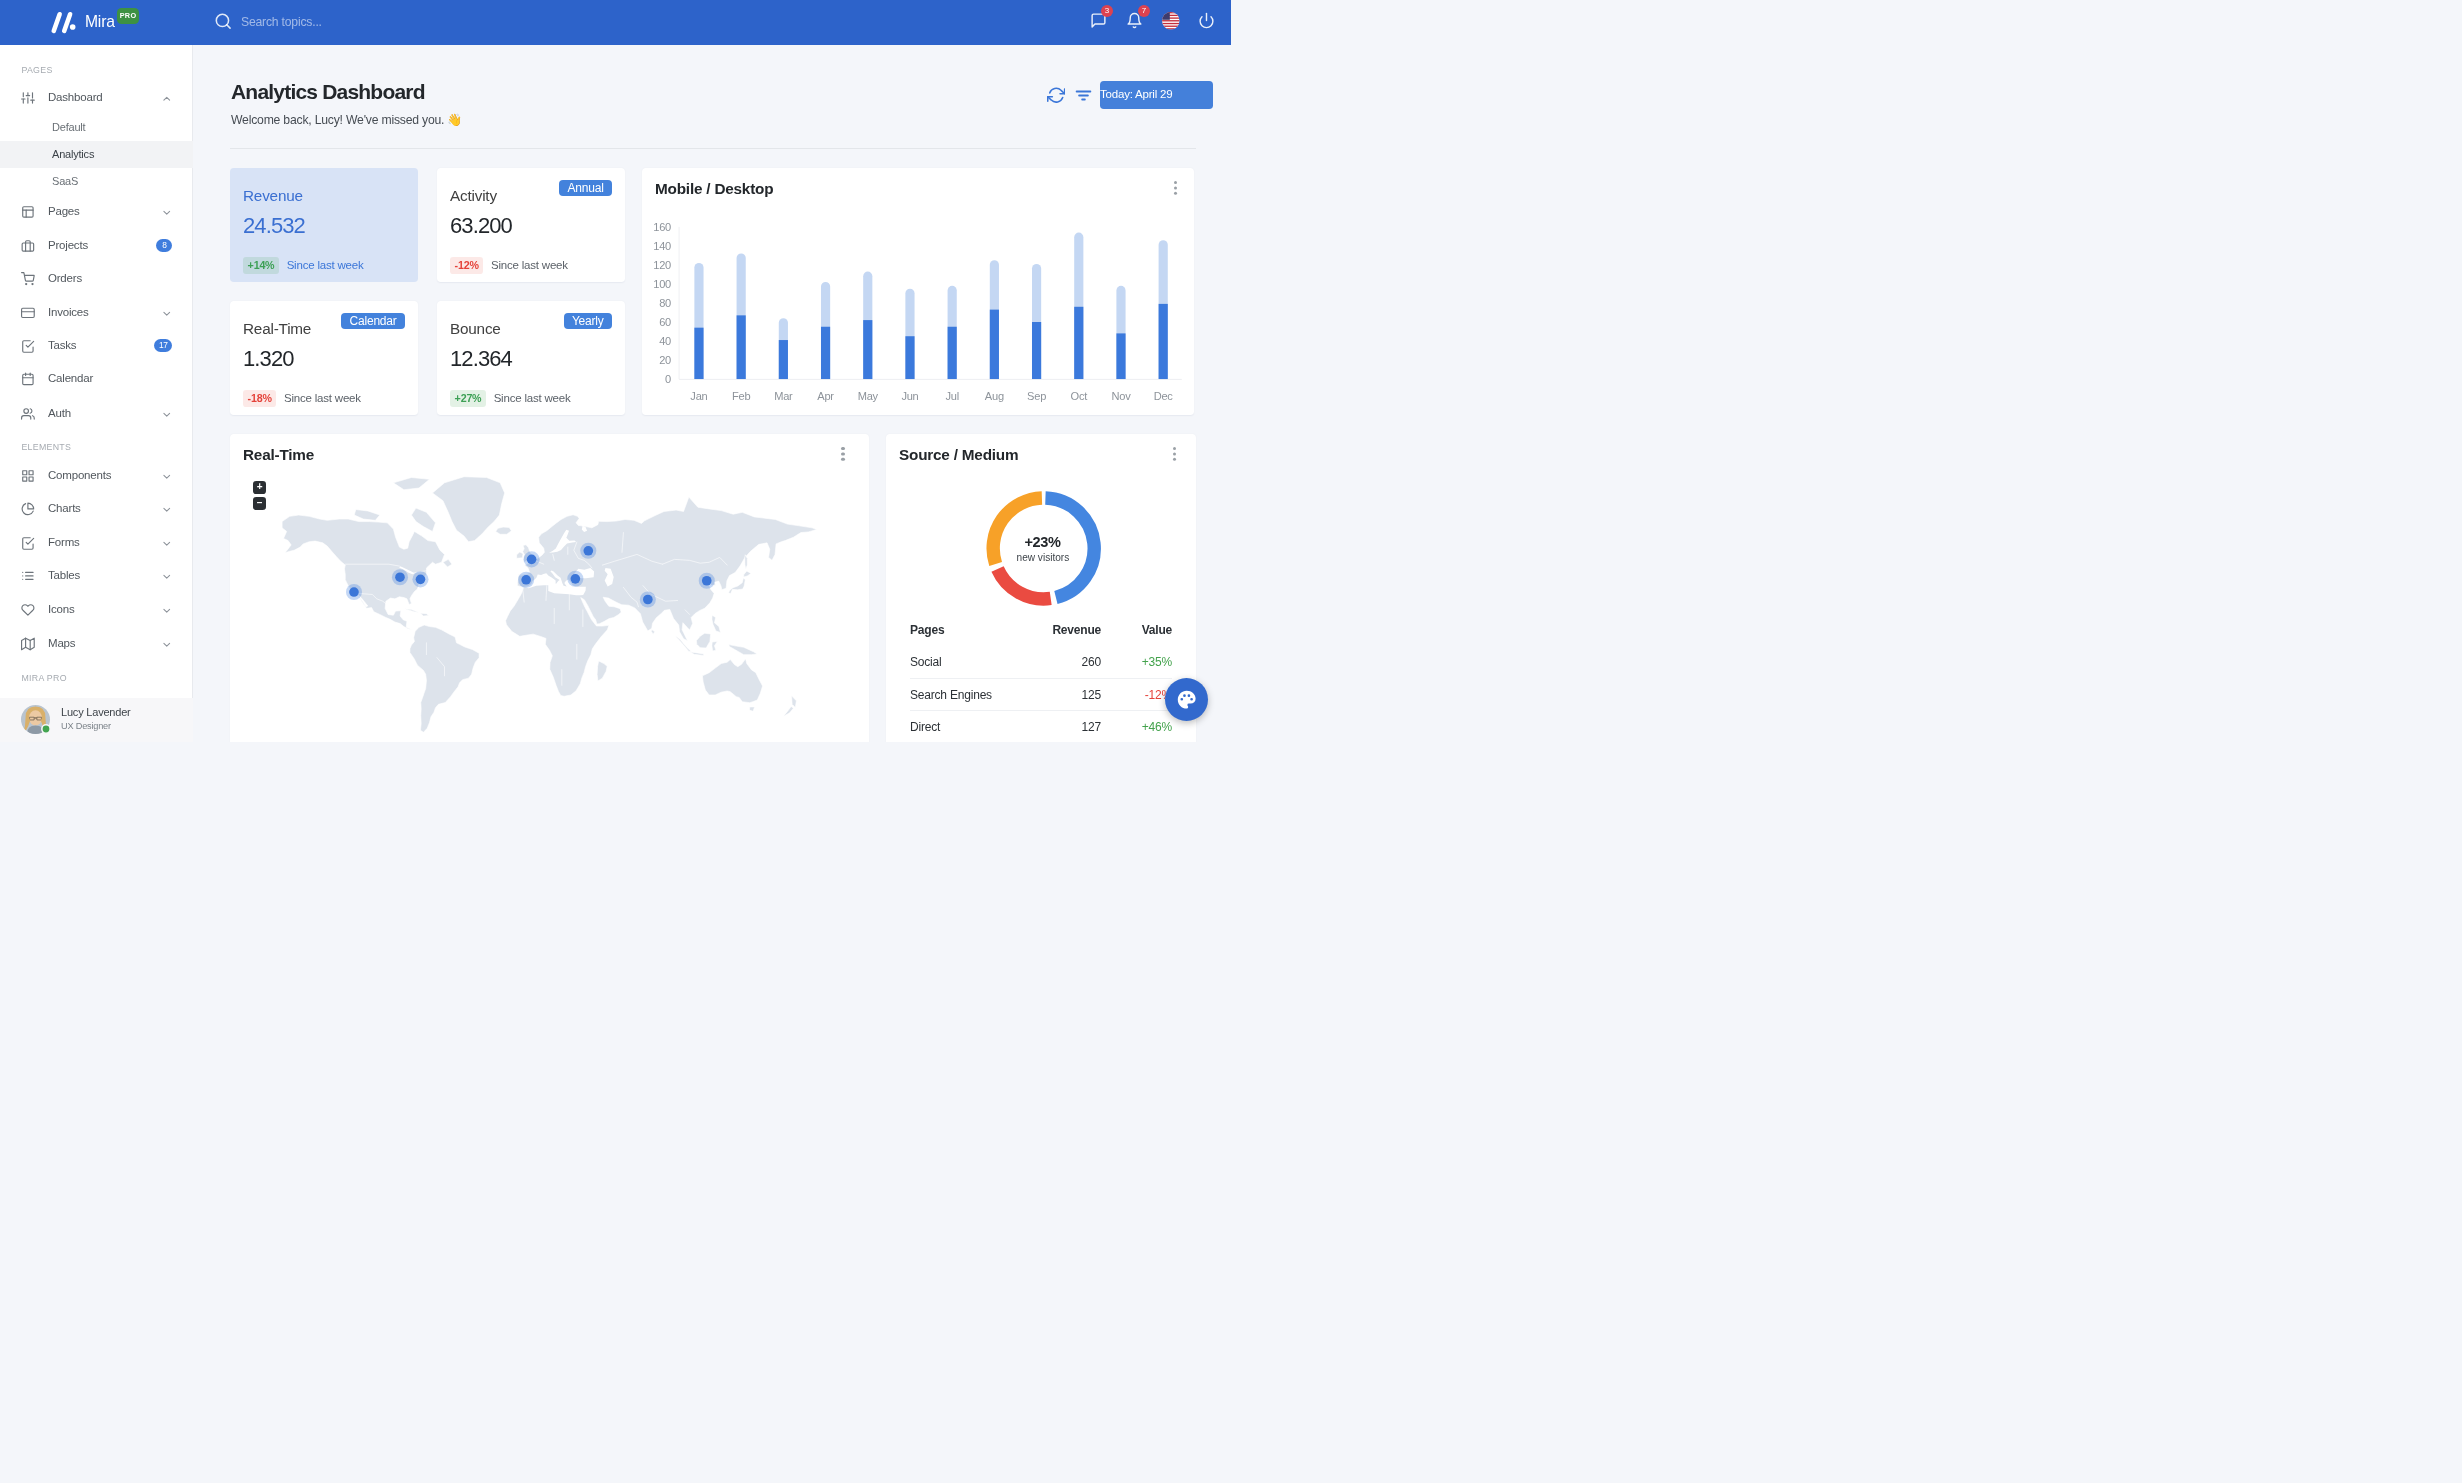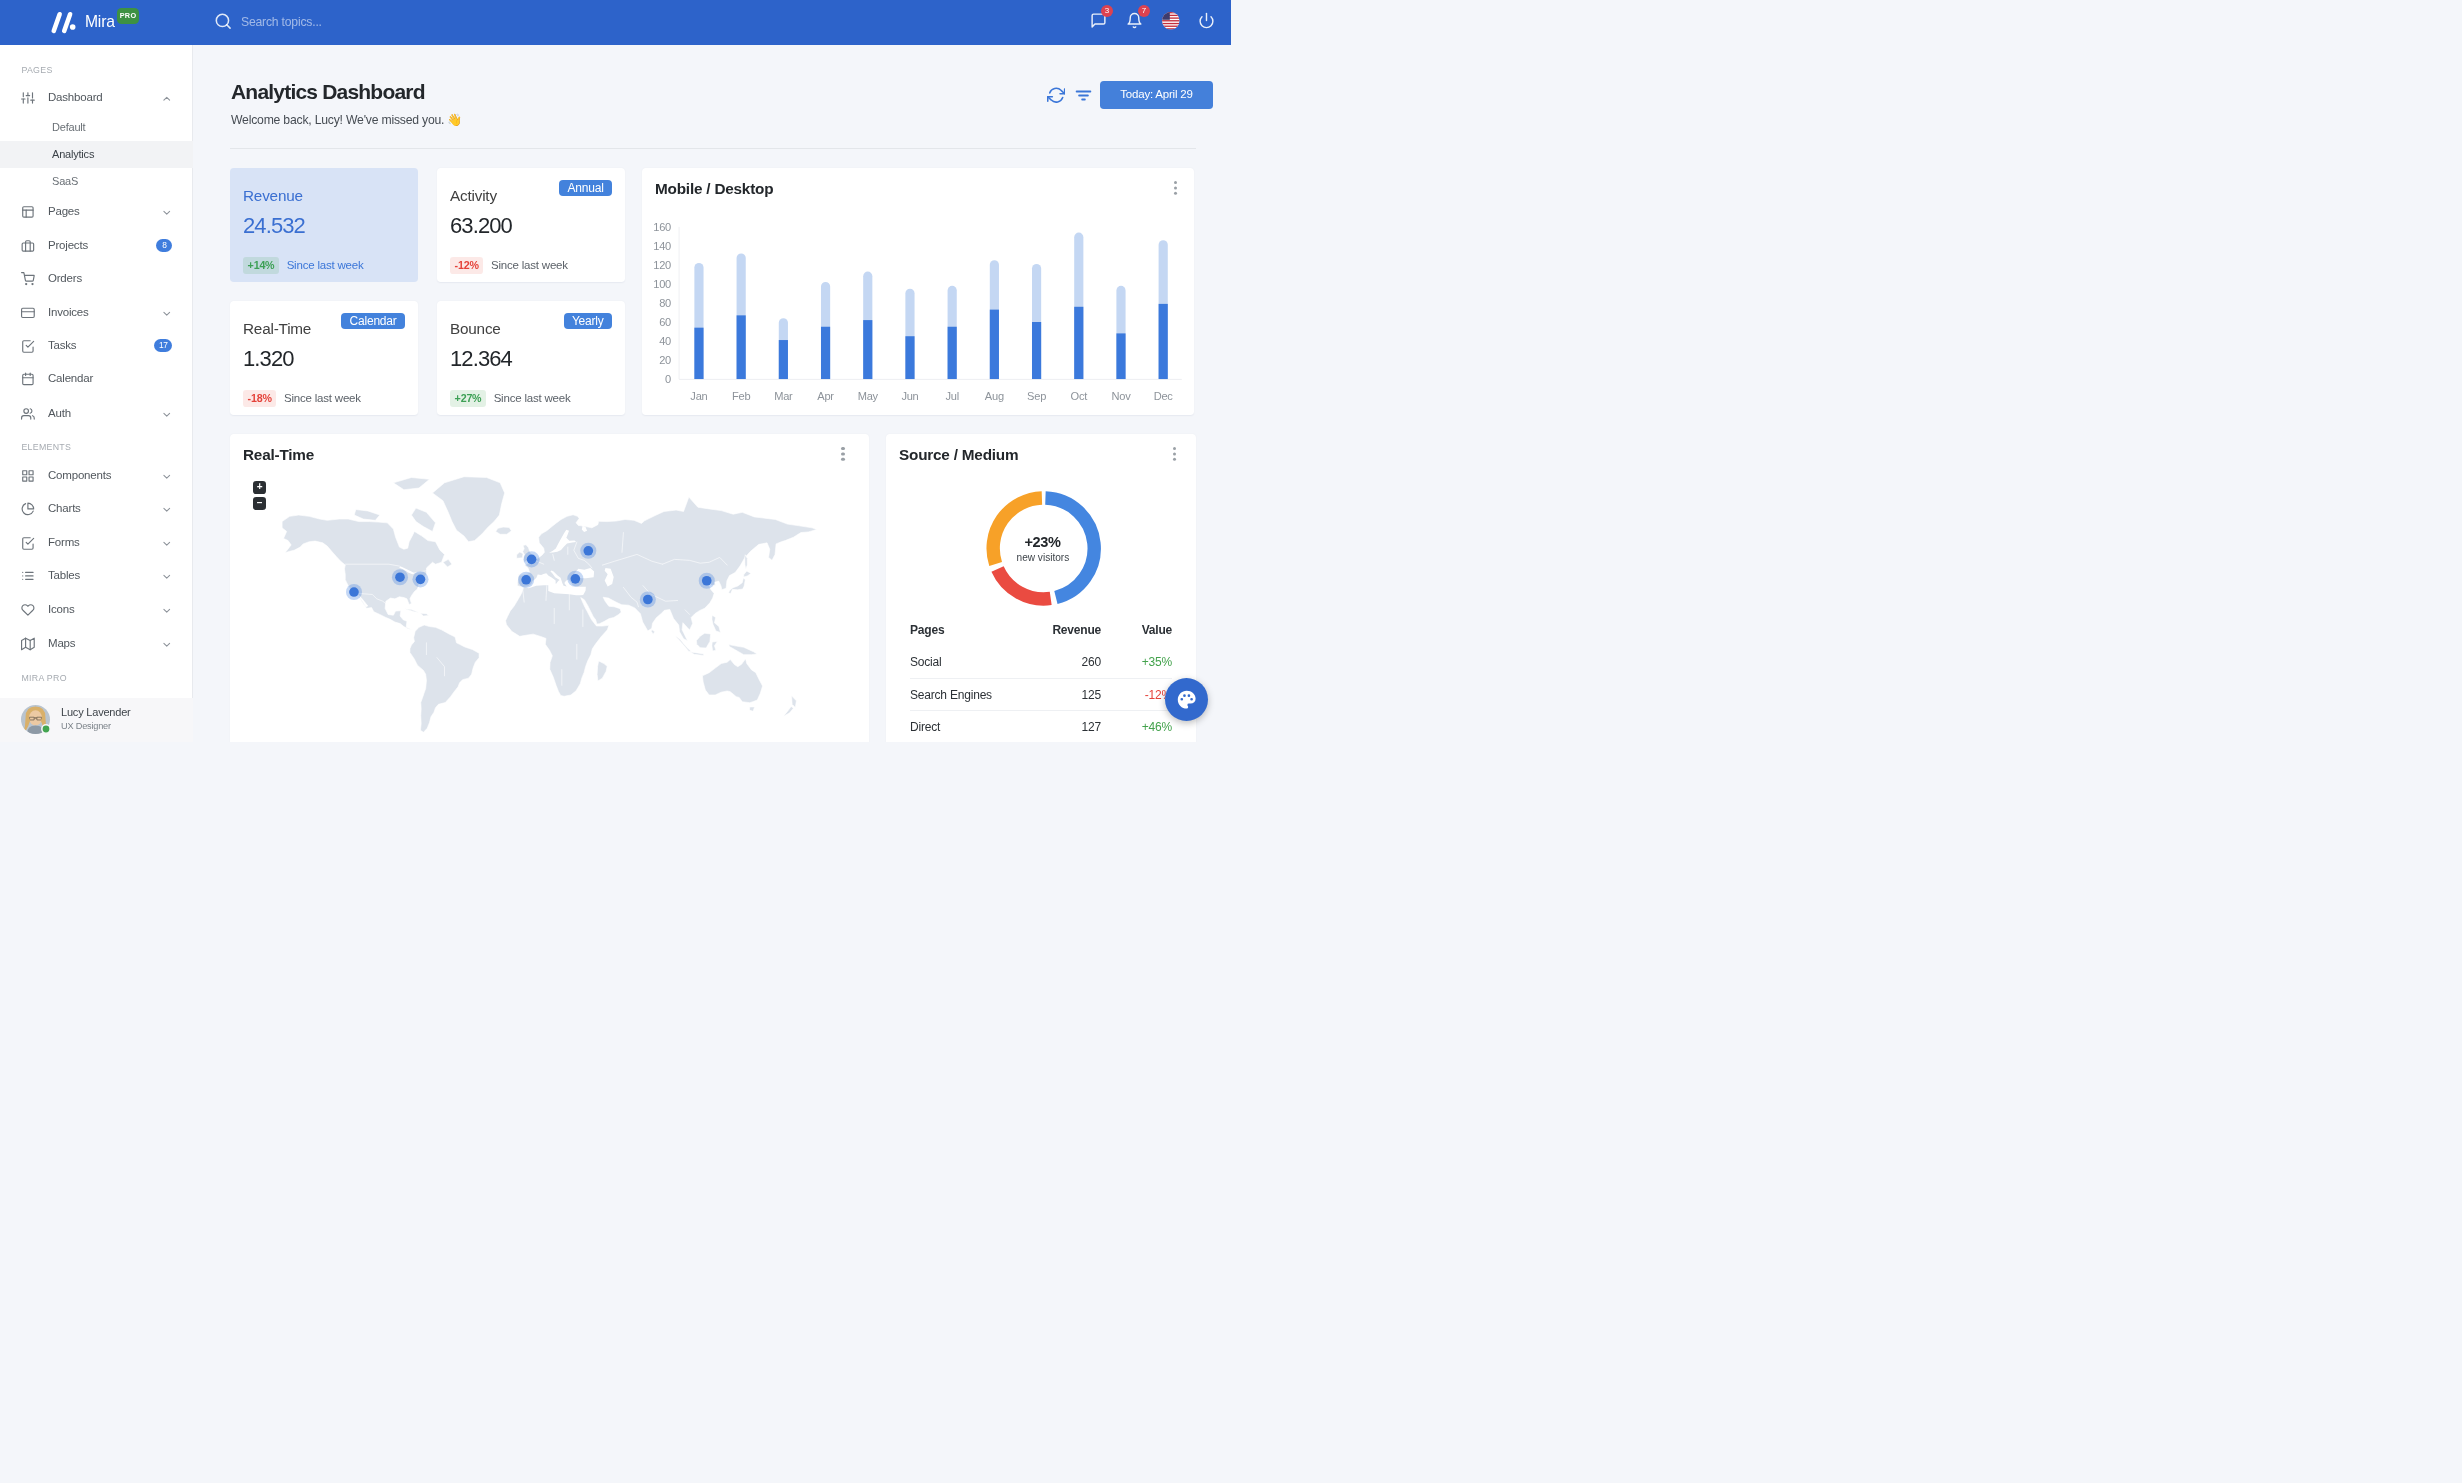--- a/index.html
+++ b/index.html
@@ -21,21 +21,21 @@
 .nitem .pillb{position:absolute;right:20.6px;top:10px;min-width:16px;padding:0 4.6px;height:13px;background:#3f7ddd;border-radius:6.9px;color:#fff;font-size:8.4px;text-align:center;line-height:13px}
 .sub{position:absolute;left:0;width:193px;height:27px}
 .sub .lb{position:absolute;left:52px;top:6.9px;font-size:11px;color:#6a7076}
 .sub.active{background:#f2f3f5}
 .sub.active .lb{color:#3c4248}
 .sfoot{position:absolute;left:0;top:653px;width:193px;height:44px;background:#f7f7f9}
 
 .title{position:absolute;left:231px;top:80px;font-size:21px;font-weight:700;color:#23272b;letter-spacing:-0.8px}
 .subtitle{position:absolute;left:231px;top:113px;font-size:12.2px;color:#464c53}
 .hr{position:absolute;left:230px;top:148px;width:966px;height:0.8px;background:#e3e6ea}
-.hbtn{position:absolute;left:1100px;top:81px;width:113px;height:27.5px;background:#4480da;border-radius:3.8px;color:#fff;font-size:11.5px;text-align:center;line-height:27.5px}
+.hbtn{position:absolute;left:1100px;top:81px;width:113px;height:27.5px;background:#4480da;border-radius:3.8px;color:#fff;font-size:11.5px;line-height:27.5px}
 .hic{position:absolute;color:#3b76d8}
 .card{position:absolute;background:#fff;border-radius:3.8px;box-shadow:0 0.8px 1.5px rgba(20,40,80,.06)}
 .ctitle{position:absolute;left:13px;top:11.5px;font-size:15.3px;font-weight:700;color:#23272b;letter-spacing:-0.2px}
 .dots{position:absolute;width:3.1px;height:3.1px;border-radius:50%;background:#9aa0a6;box-shadow:0 5.4px 0 #9aa0a6,0 10.7px 0 #9aa0a6}
 
 .stat .t{position:absolute;left:13px;top:27.5px;font-size:15.3px;font-weight:500;color:#404040;transform:translateY(-50%)}
 .stat .n{position:absolute;left:13px;top:57px;font-size:22px;font-weight:400;color:#22262a;letter-spacing:-0.9px;transform:translateY(-46%)}
 .stat .pill{position:absolute;right:13px;top:11.5px;height:16px;padding:0 8.4px;background:#4382dc;border-radius:4px;color:#fff;font-size:12px;line-height:16px}
 .stat .row{position:absolute;left:13px;top:89px;font-size:11.5px;color:#5c6269}
 .bpos{display:inline-block;background:rgba(70,160,80,.15);color:#3da055;font-weight:700;font-size:10.7px;padding:2.3px 4.6px;border-radius:3px;margin-right:7.6px}

